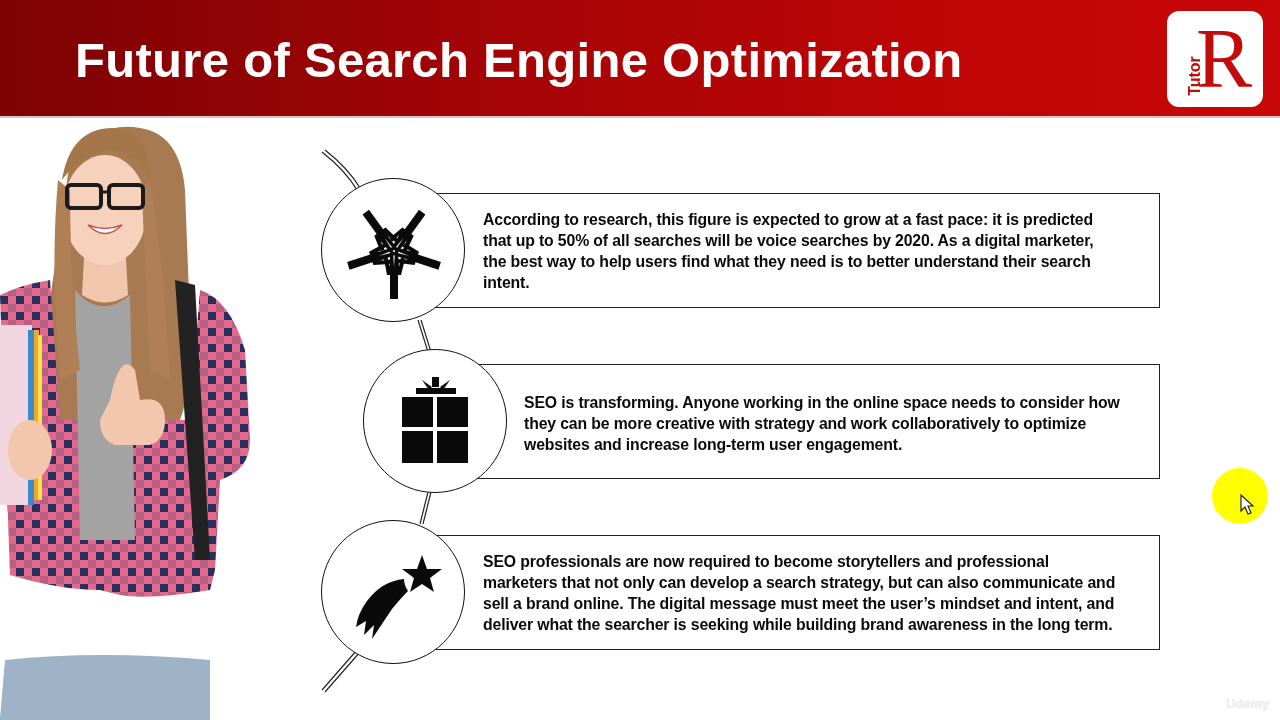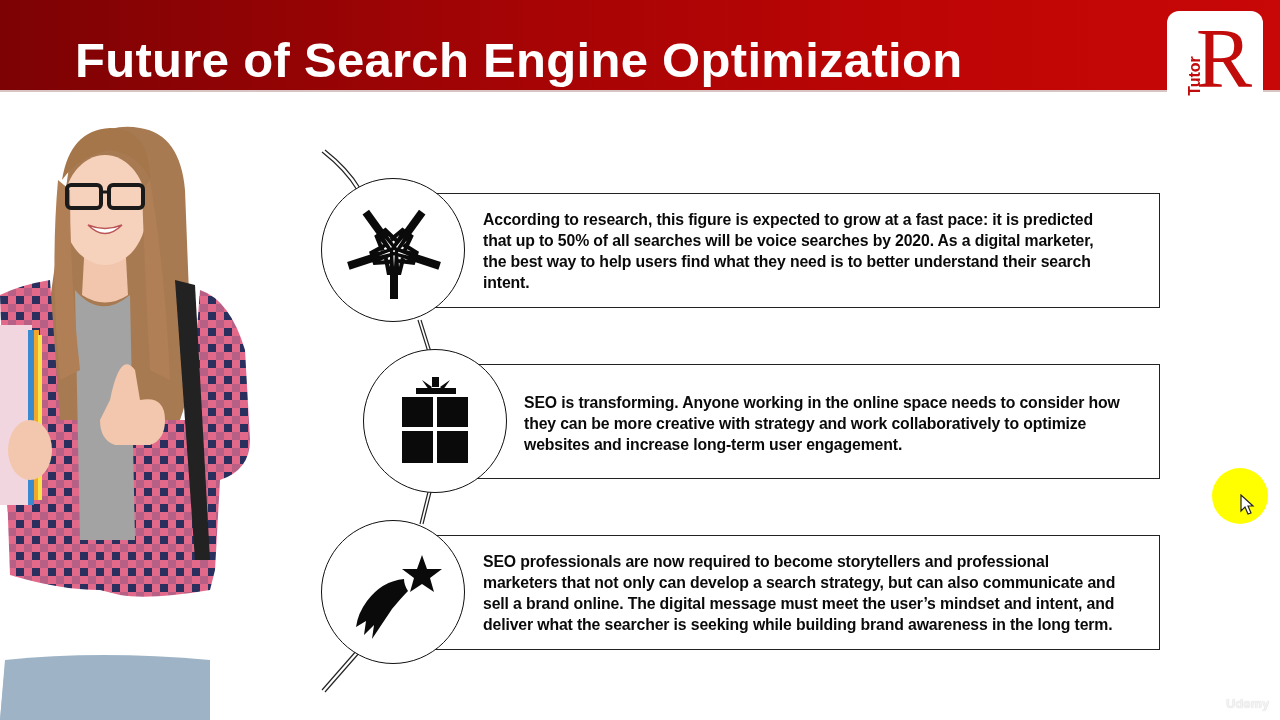--- a/index.html
+++ b/index.html
@@ -1,20 +1,20 @@
 <!DOCTYPE html>
 <html><head>
   <meta charset="utf-8">
   <style>
     * { margin: 0; padding: 0; box-sizing: border-box; }
     html, body { width: 1280px; height: 720px; overflow: hidden; background: #ffffff; }
     body { position: relative; font-family: "Liberation Sans", sans-serif; }
 
     .header {
-      position: absolute; left: 0; top: 0; width: 1280px; height: 92px;
+      position: absolute; left: 0; top: 0; width: 1280px; height: 118px;
       background: linear-gradient(90deg, #7d0204 0%, #a50405 40%, #bf0505 75%, #c80707 100%);
       border-bottom: 2px solid #d9c4c4;
     }
     .title {
       position: absolute; left: 75px; top: 30px;
       color: #ffffff; font-size: 49px; font-weight: bold; letter-spacing: 0.3px;
       line-height: 60px; white-space: nowrap;
     }
     .logo {
       position: absolute; left: 1167px; top: 11px; width: 96px; height: 96px;

